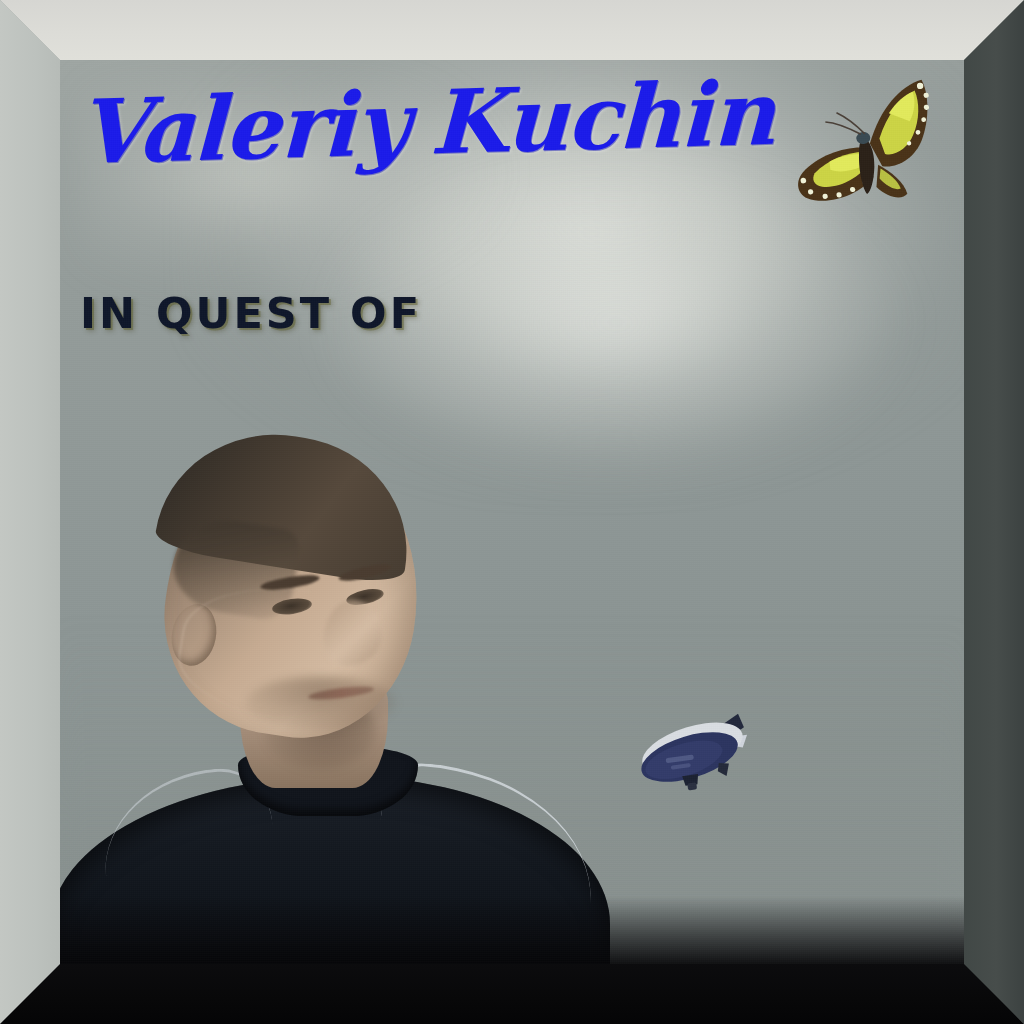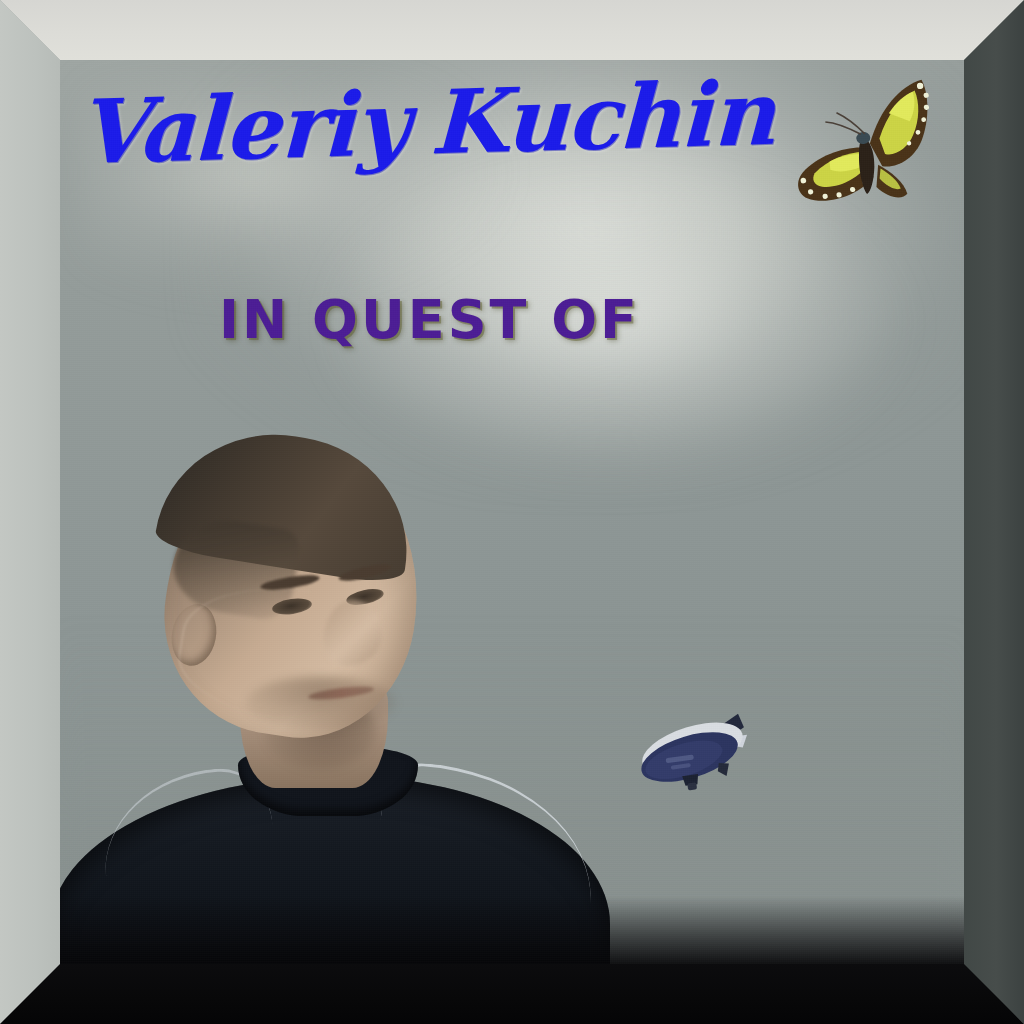--- a/index.html
+++ b/index.html
@@ -118,27 +118,27 @@
     white-space: nowrap;
     user-select: none;
   }
 
   
   #album-title {
     position: absolute;
     left: 20px;
     top: 232px;
     width: 560px;
-    text-align: right;
+    text-align: left;
     font-family: "DejaVu Sans", sans-serif;
     font-weight: 700;
-    font-size: 54px;
+    font-size: 43px;
     line-height: 1.02;
     letter-spacing: 3px;
-    color: #4c1d95;
+    color: #0f172a;
     text-shadow:
       2px 2px 0 rgba(96,96,40,0.45),
       3px 3px 5px rgba(60,60,30,0.35);
     user-select: none;
   }
   #album-title .tline { display: block; white-space: nowrap; }
 
   
   #butterfly {
     position: absolute;

